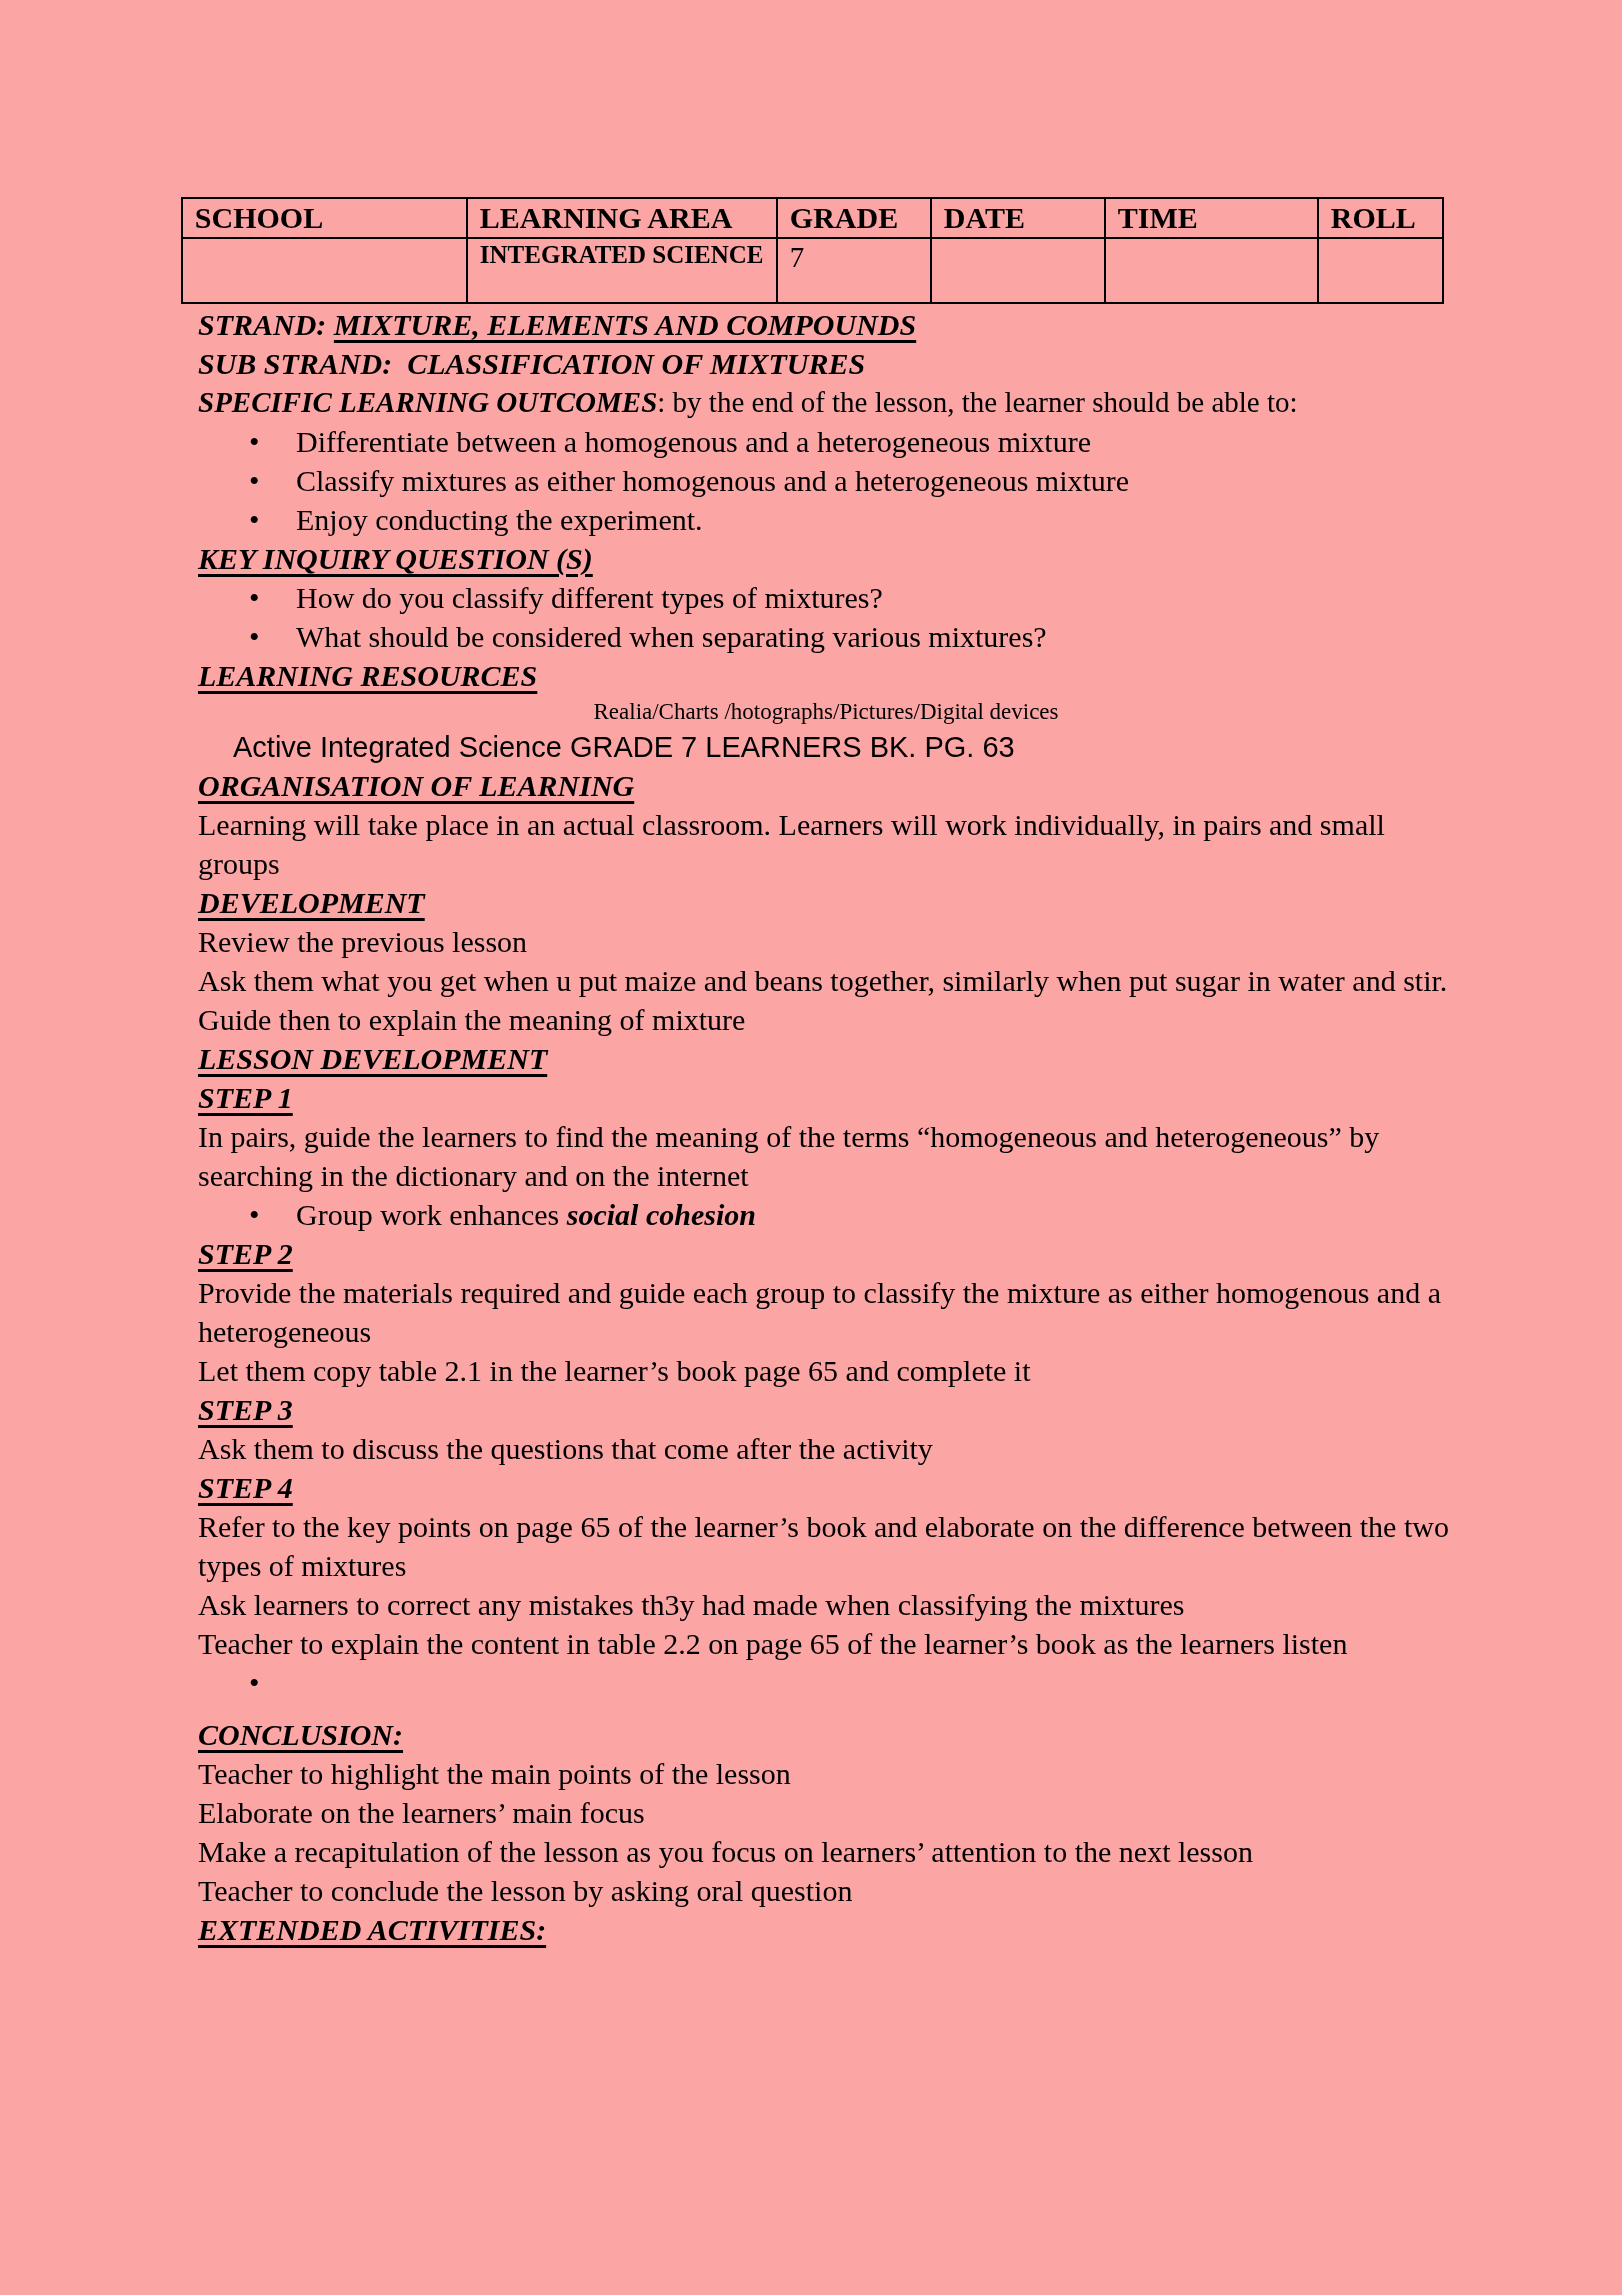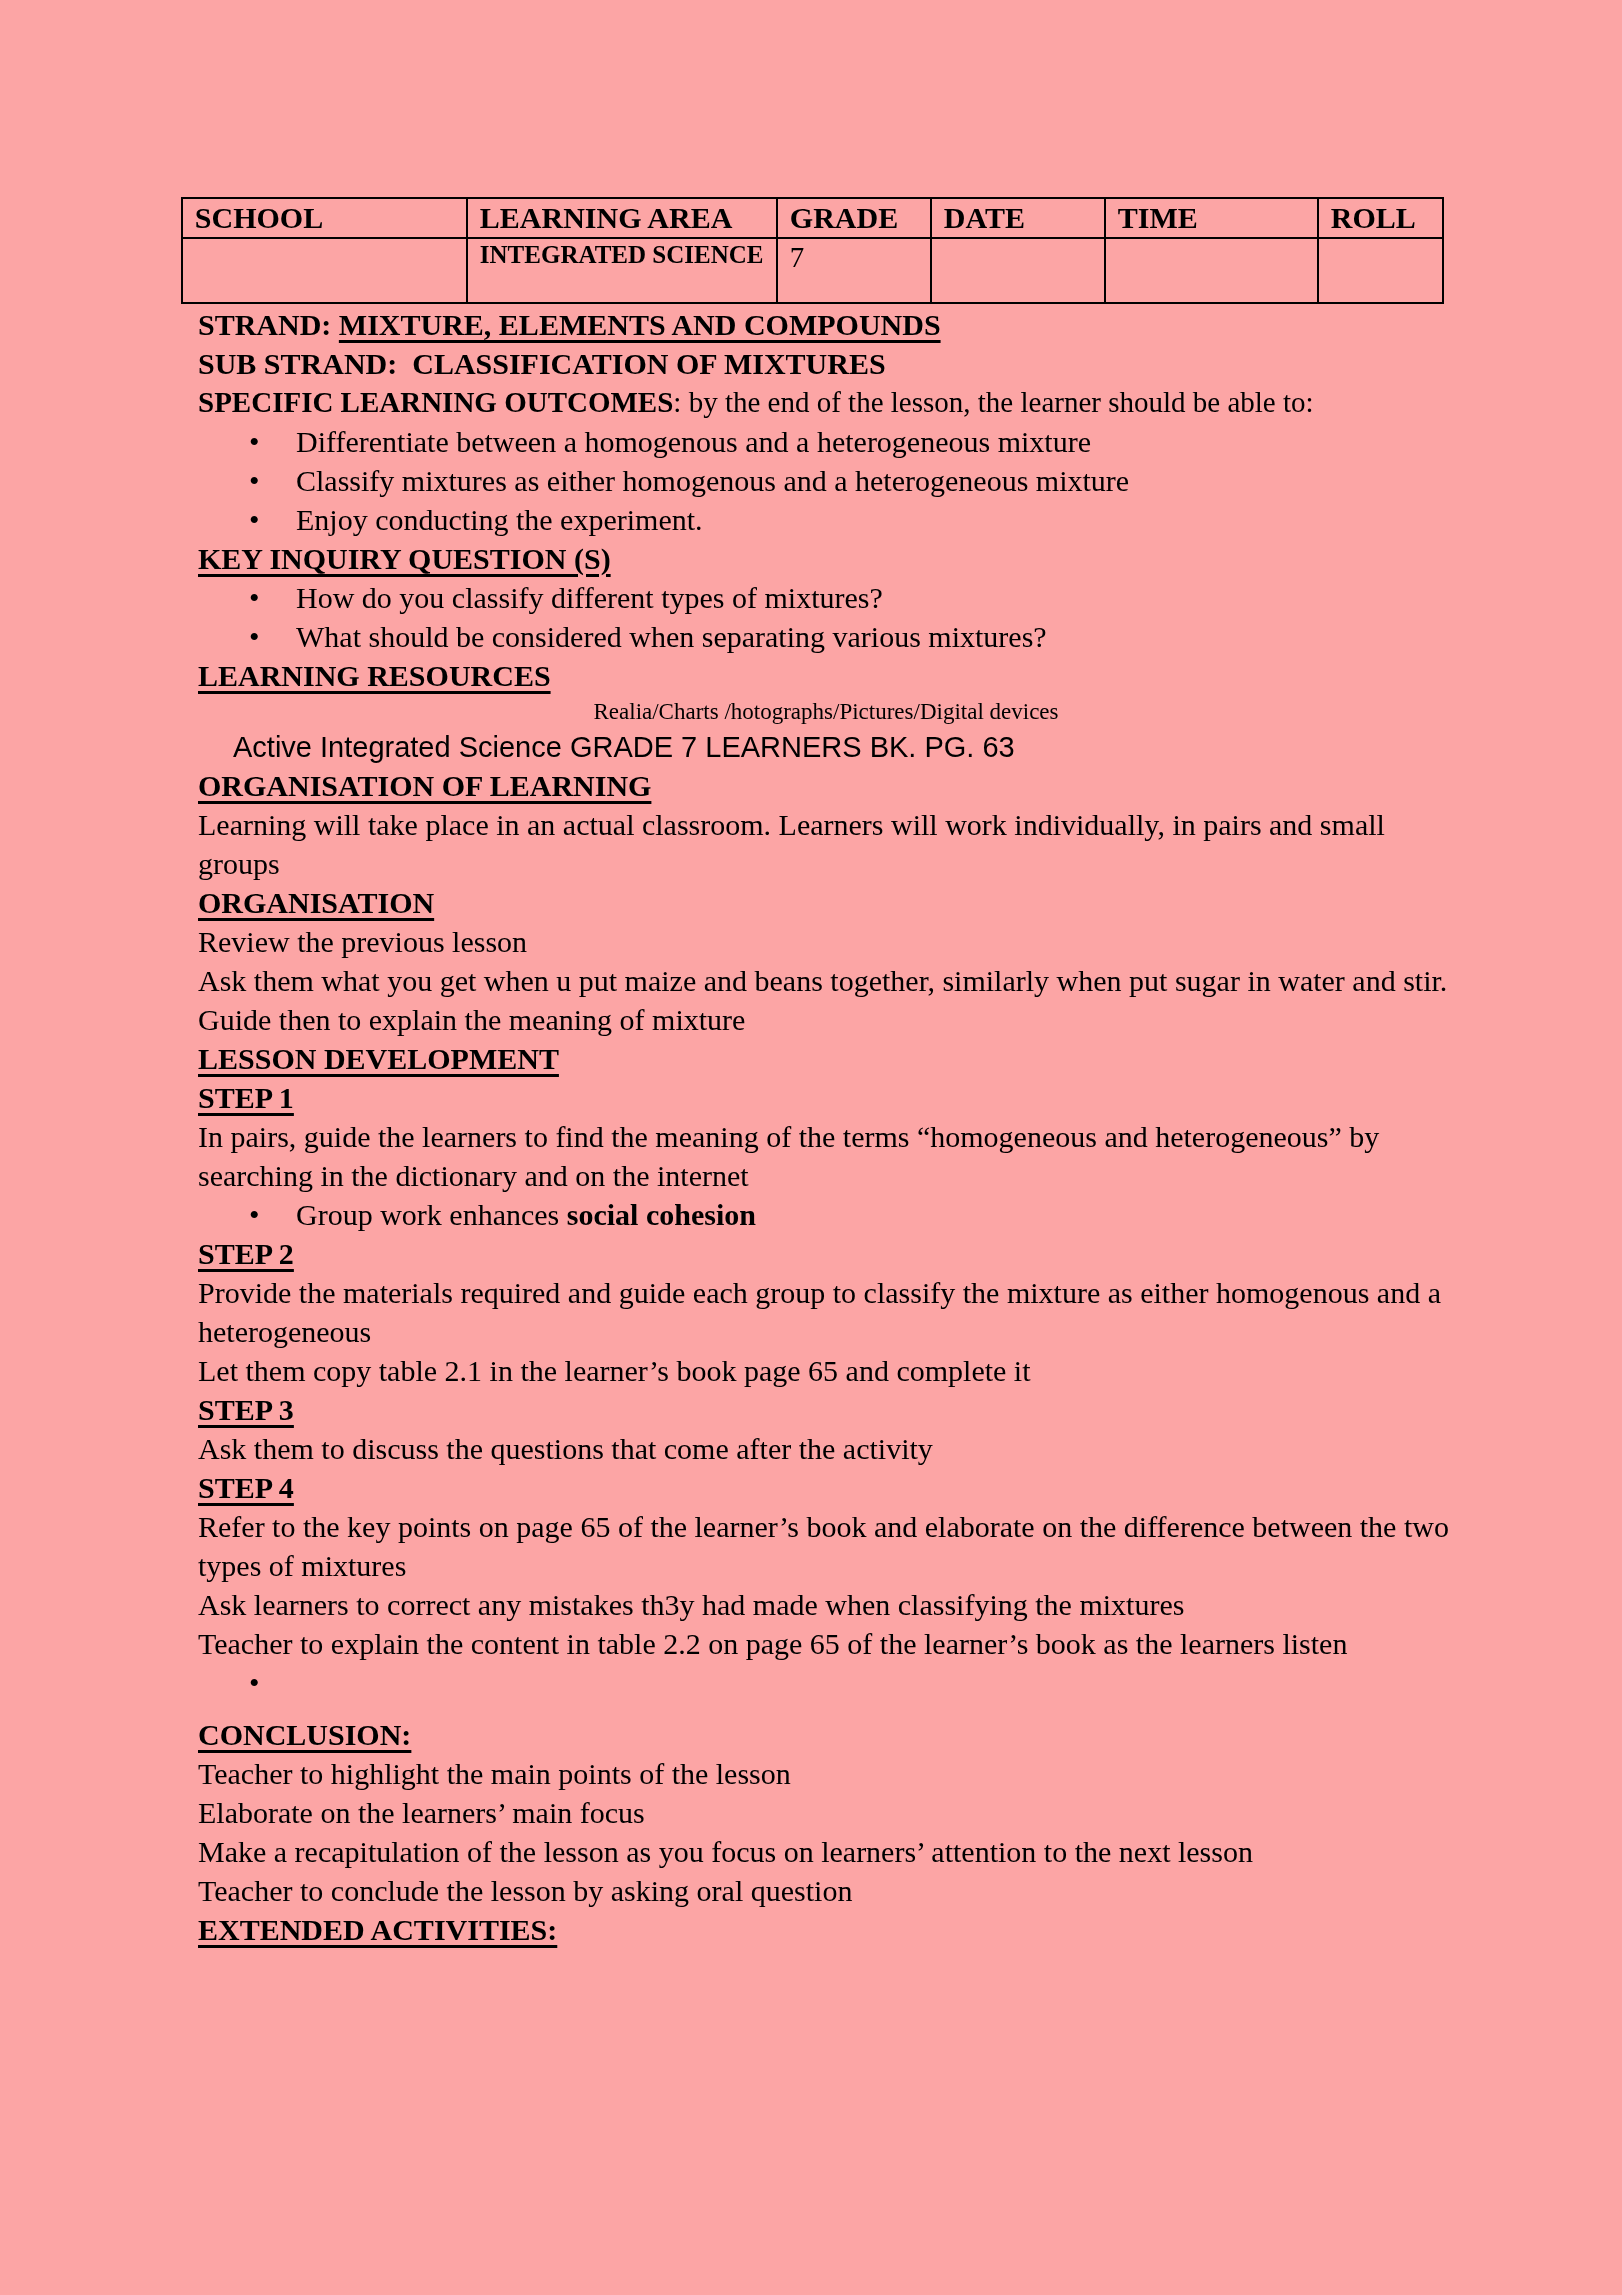--- a/index.html
+++ b/index.html
@@ -68,21 +68,21 @@
     width: 1256px;
   }
   .line {
     font-size: 30px;
     line-height: 39px;
     white-space: nowrap;
   }
   .line.wrap {
     white-space: normal;
   }
-  .b { font-weight: bold; }
+  .b { font-weight: bold; font-style: italic; }
   .u { text-decoration: underline; text-decoration-thickness: 3.3px; text-underline-offset: 5.2px; }
   .small { font-size: 29px; }
   .tiny { font-size: 23px; line-height: 34px; text-align: center; }
   .alt-font {
     font-family: Liberation Sans, sans-serif;
     font-size: 29px;
     line-height: 37px;
     margin-left: 35px;
   }
   .bullet {
@@ -168,21 +168,21 @@
       <span>What should be considered when separating various mixtures?</span>
     </div>
 
     <div class="line b u">LEARNING RESOURCES</div>
     <div class="line tiny">Realia/Charts /hotographs/Pictures/Digital devices</div>
     <div class="line alt-font">Active Integrated Science GRADE 7 LEARNERS BK. PG. 63</div>
 
     <div class="line b u">ORGANISATION OF LEARNING</div>
     <div class="line wrap">Learning will take place in an actual classroom. Learners will work individually, in pairs and small groups</div>
 
-    <div class="line b u">ORGANISATION</div>
+    <div class="line b u">DEVELOPMENT</div>
     <div class="line wrap">Review the previous lesson</div>
     <div class="line wrap">Ask them what you get when u put maize and beans together, similarly when put sugar in water and stir.</div>
     <div class="line wrap">Guide then to explain the meaning of mixture</div>
 
     <div class="line b u">LESSON DEVELOPMENT </div>
 
     <div class="line b u">STEP 1</div>
     <div class="line wrap">In pairs, guide the learners to find the meaning of the terms “homogeneous and heterogeneous” by searching in the dictionary and on the internet</div>
     <div class="line bullet">
       <span class="dot">•</span>

